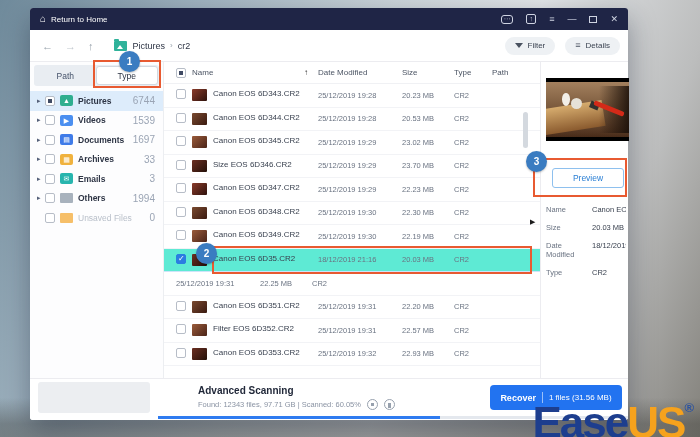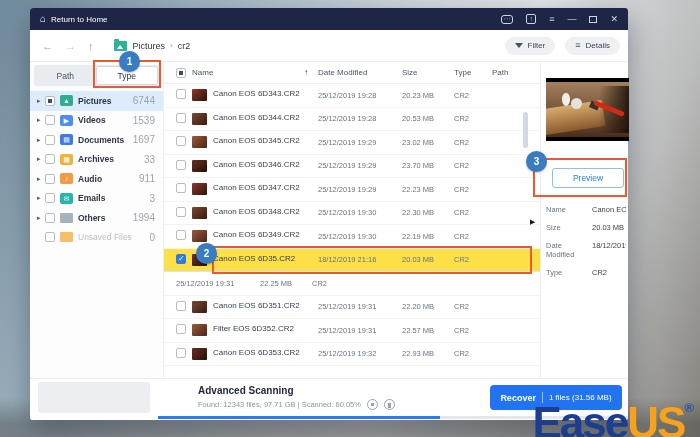--- a/index.html
+++ b/index.html
@@ -90,21 +90,21 @@
     border-bottom:1px solid #f0f1f4; font-size:8px; color:#4c5564; flex:0 0 auto; }
   .hdr-name { flex:1; display:flex; align-items:center; gap:6px; min-width:0; }
   .sort-ic { margin-left:auto; margin-right:10px; font-size:8px; color:#333; }
   .c-date { width:84px; flex:0 0 auto; }
   .c-size { width:52px; flex:0 0 auto; }
   .c-type { width:38px; flex:0 0 auto; }
   .c-path { width:40px; flex:0 0 auto; }
   .rows { flex:1 1 auto; }
   .file-row { height:23.5px; display:flex; align-items:center; padding:0 8px 0 12px;
     border-bottom:1px solid #f2f3f6; font-size:7.5px; color:#6a7382; }
-  .file-row.sel { background:#fde047; border-bottom-color:#cde4f9; }
+  .file-row.sel { background:#5eead4; border-bottom-color:#cde4f9; }
   .row-name { flex:1; display:flex; align-items:flex-start; gap:6px; min-width:0; }
   .fname { font-size:8px; color:#39414f; white-space:nowrap; overflow:hidden; }
   .thumb { width:15px; height:12px; border-radius:1px; flex:0 0 auto; }
   .t0 { background:linear-gradient(135deg,#8a3b2a,#2e120c); }
   .t1 { background:linear-gradient(135deg,#7a4a30,#3a1a10); }
   .t2 { background:linear-gradient(135deg,#9a5b3a,#4a2418); }
   .t3 { background:linear-gradient(135deg,#6b2f22,#241008); }
   .scroll-thumb { position:absolute; right:12px; top:50px; width:5px; height:36px;
     background:#d4d9df; border-radius:3px; }
 
@@ -243,27 +243,20 @@
   </div>
 
   <div class="tree-item">
     <span class="arrow">▸</span>
     <span class="cb unchecked"></span>
     <span class="chip" style="background: rgb(240, 178, 62);">▦</span>
     <span class="tree-lbl">Archives</span>
     <span class="tree-cnt">33</span>
   </div>
 
-  <div class="tree-item">
-    <span class="arrow">▸</span>
-    <span class="cb unchecked"></span>
-    <span class="chip" style="background: rgb(245, 154, 64);">♪</span>
-    <span class="tree-lbl">Audio</span>
-    <span class="tree-cnt">911</span>
-  </div>
 
   <div class="tree-item">
     <span class="arrow">▸</span>
     <span class="cb unchecked"></span>
     <span class="chip" style="background: rgb(40, 181, 174);">✉</span>
     <span class="tree-lbl">Emails</span>
     <span class="tree-cnt">3</span>
   </div>
 
   <div class="tree-item">
@@ -330,21 +323,21 @@
     <div class="c-date">25/12/2019 19:29</div>
     <div class="c-size">23.02 MB</div>
     <div class="c-type">CR2</div>
     <div class="c-path"></div>
   </div>
 
   <div class="file-row">
     <div class="row-name">
       <span class="cb unchecked"></span>
       <span class="thumb t3"></span>
-      <span class="fname">Canon EOS 6D346.CR2</span>
+      <span class="fname">Size EOS 6D346.CR2</span>
     </div>
     <div class="c-date">25/12/2019 19:29</div>
     <div class="c-size">23.70 MB</div>
     <div class="c-type">CR2</div>
     <div class="c-path"></div>
   </div>
 
   <div class="file-row">
     <div class="row-name">
       <span class="cb unchecked"></span>

